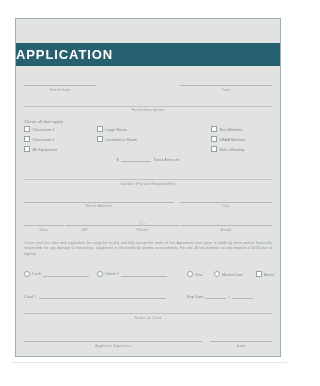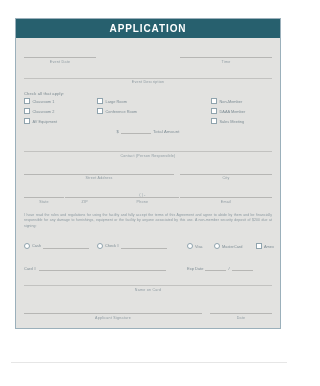--- a/index.html
+++ b/index.html
@@ -12,22 +12,22 @@
   .page{position:relative;width:298px;height:386px;}
 
   .form-card{
     position:absolute;left:15px;top:18px;width:266px;
     border:1px solid #9bb0bb;background:#e2e2e0;
     box-sizing:border-box;
   }
 
   .title-bar{
     background:#27606e;color:#ffffff;
-    text-align:center;font-size:10px;font-weight:bold;
-    letter-spacing:.9px;padding:4px 0 4px;
+    font-size:13px;font-weight:bold;
+    letter-spacing:.9px;padding:4px 0 4px;margin-top:24px;
   }
 
   .body-area{padding:6px 8px 8px 8px;}
 
   
   .row{display:flex;align-items:flex-end;}
   .field{position:relative;}
   .line{border-bottom:1px solid #b6b6b4;height:9px;}
   .cap{
     font-size:3.6px;color:#8d9aa1;text-align:center;

